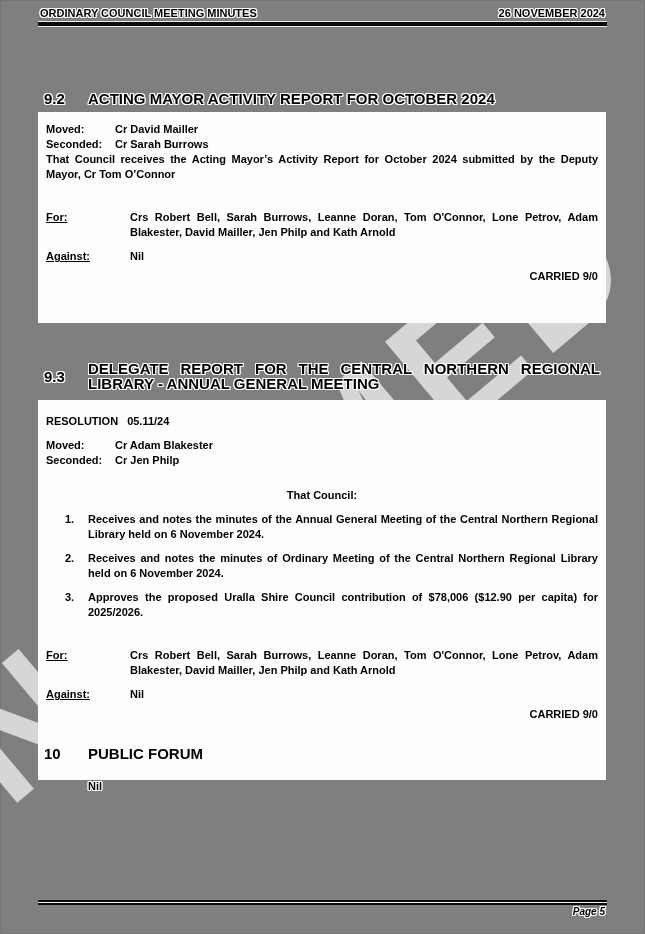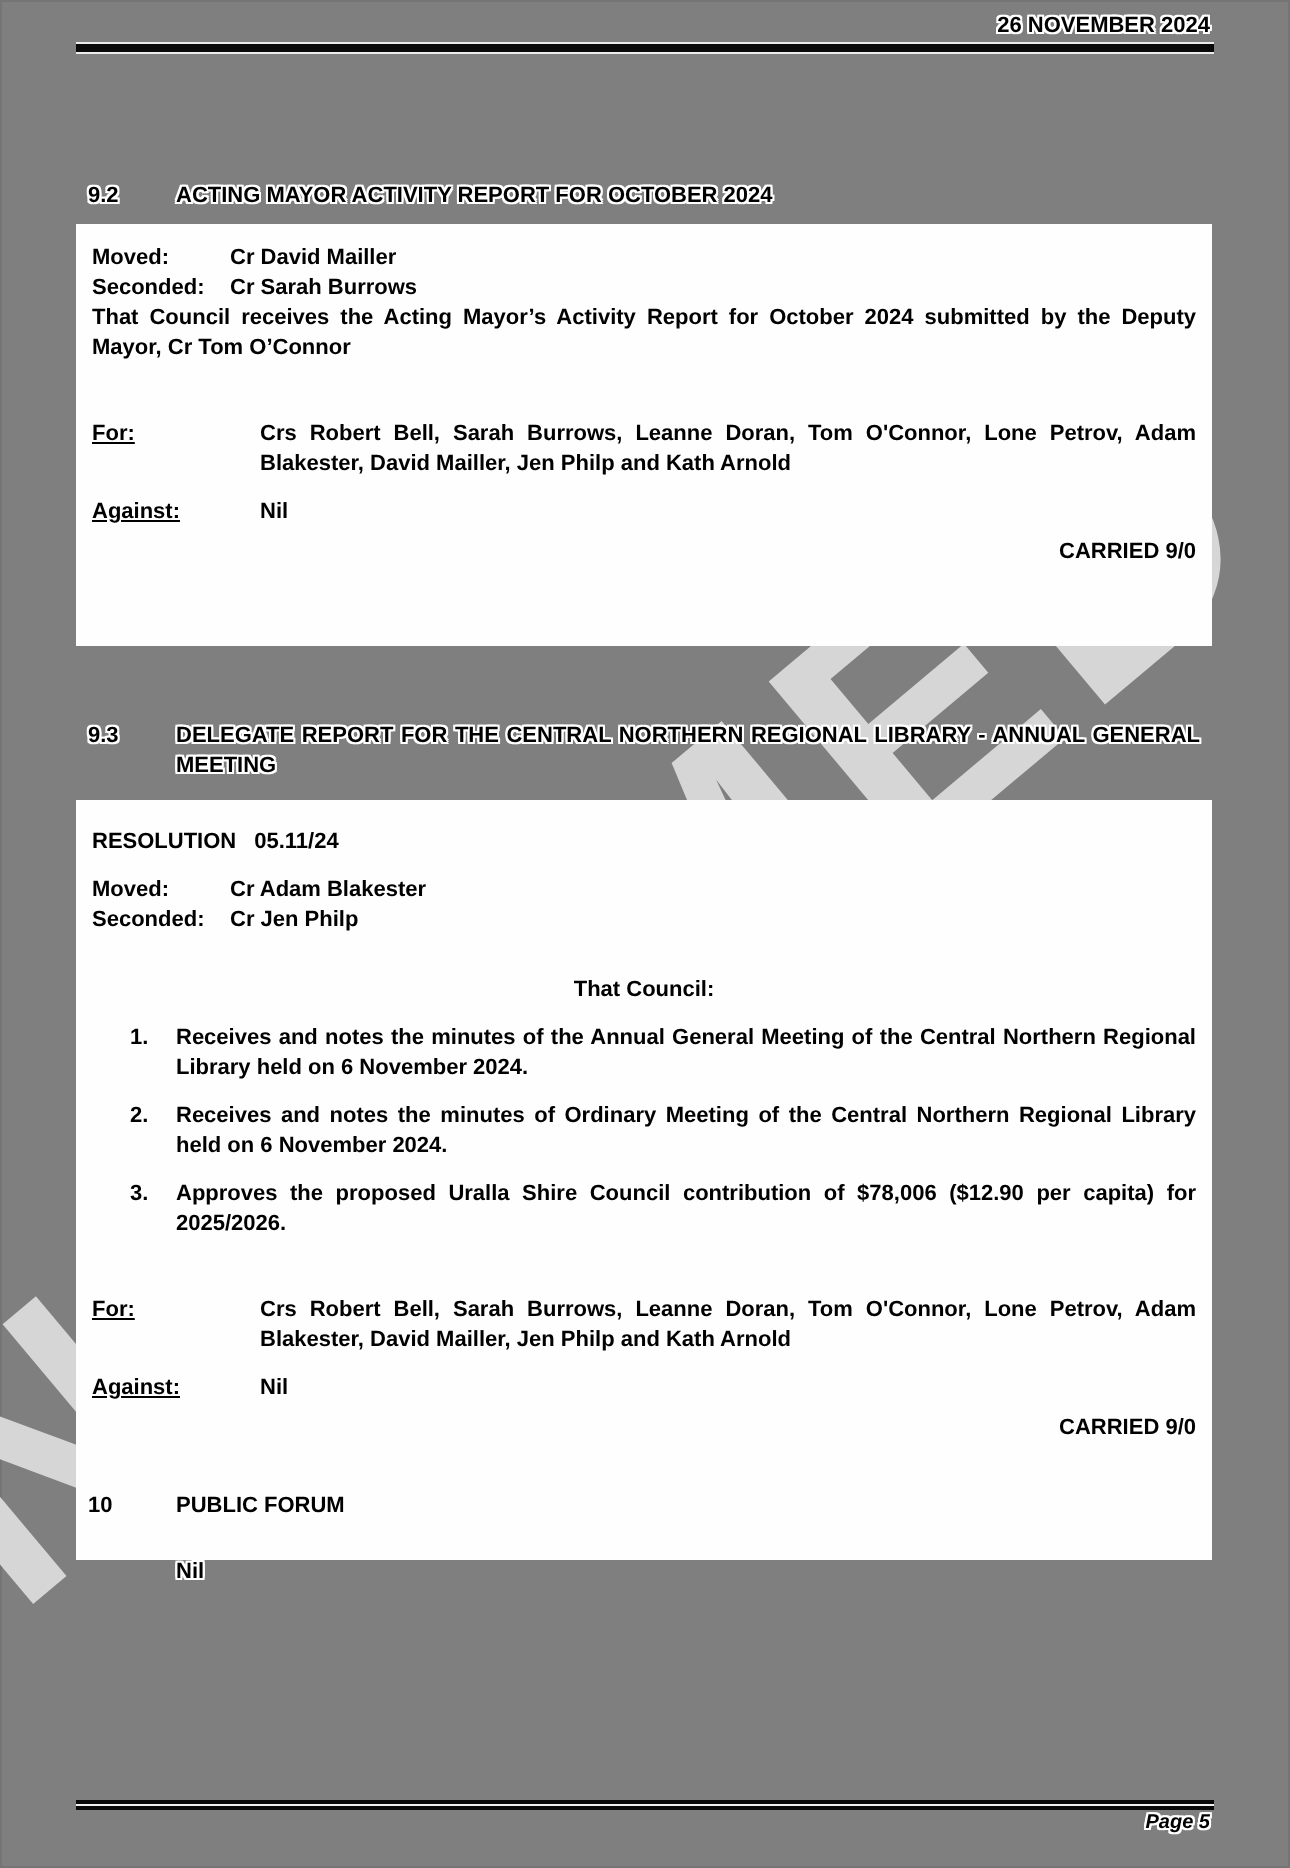--- a/index.html
+++ b/index.html
@@ -27,21 +27,21 @@
                 -1px 0 0 #fff,1px 0 0 #fff,
                 -1px 1px 0 #fff,0 1px 0 #fff,1px 1px 0 #fff;
   }
   .hdr-title{position:absolute;left:40px;top:7px;font-size:11px;}
   .hdr-date{position:absolute;right:40px;top:7px;font-size:11px;}
   .hdr-rule{
     position:absolute;left:38px;top:22px;width:569px;height:4px;
     background:#0a0a0a;
     box-shadow:0 -1px 0 rgba(255,255,255,.85),0 1px 0 rgba(255,255,255,.85);
   }
-  .sec-head{position:absolute;left:44px;display:flex;font-size:11px;line-height:15px;}
+  .sec-head{position:absolute;left:44px;display:flex;font-size:15px;line-height:15px;align-items:center;}
   .sec-head .num{width:44px;flex:0 0 44px;}
   .sec-head .ttl{flex:1;}
   .sec-92{top:91px;width:556px;}
   .sec-93{top:361px;width:556px;}
   .sec-93 .ttl{text-align:justify;}
   .sec-10{top:746px;width:556px;}
   .nil-10{position:absolute;left:88px;top:780px;font-size:11px;}
   .resbox{
     position:absolute;left:38px;width:568px;background:#fefefe;
     padding:0 8px;box-sizing:border-box;overflow:hidden;
@@ -76,20 +76,21 @@
 </style>
 </head>
 <body>
 
 <div class="page">
 
   <div class="watermark">CONFIRMED</div>
 
   <div class="layer">
 
+    <div class="hdr-title halo">ORDINARY COUNCIL MEETING MINUTES</div>
     <div class="hdr-date halo">26 NOVEMBER 2024</div>
     <div class="hdr-rule"></div>
 
     <div class="sec-head sec-92 halo">
       <span class="num">9.2</span>
       <span class="ttl">ACTING MAYOR ACTIVITY REPORT FOR OCTOBER 2024</span>
     </div>
 
     <div class="resbox box1">
       <div class="kv mt10">

